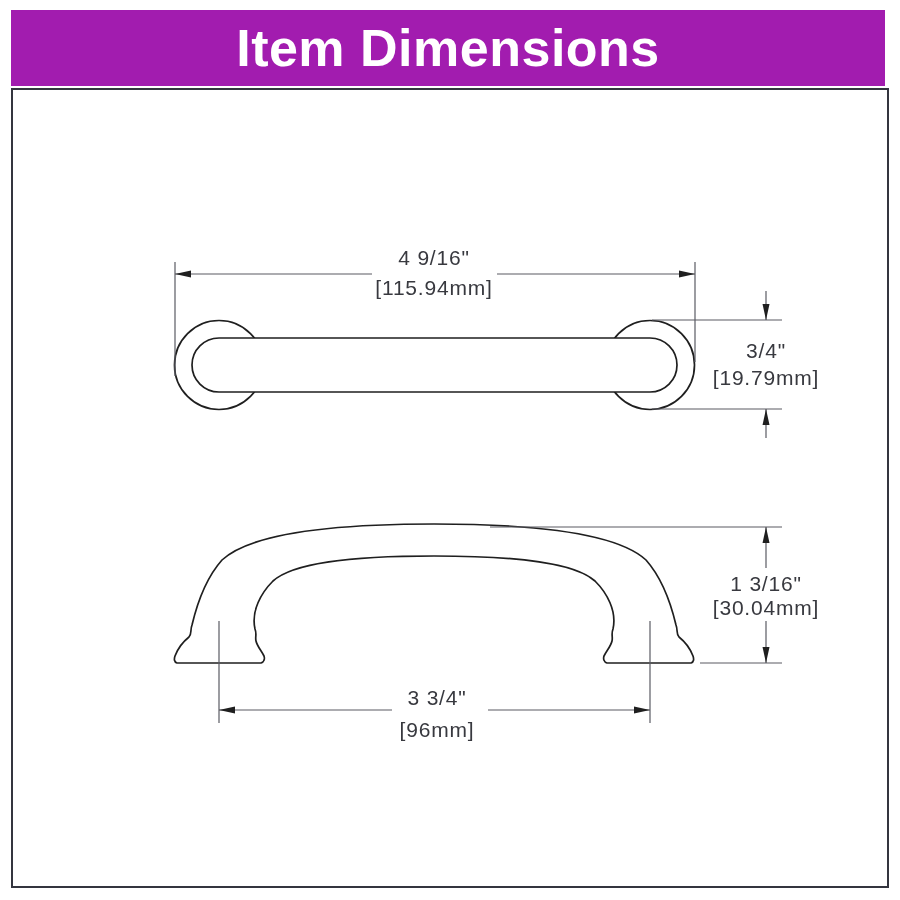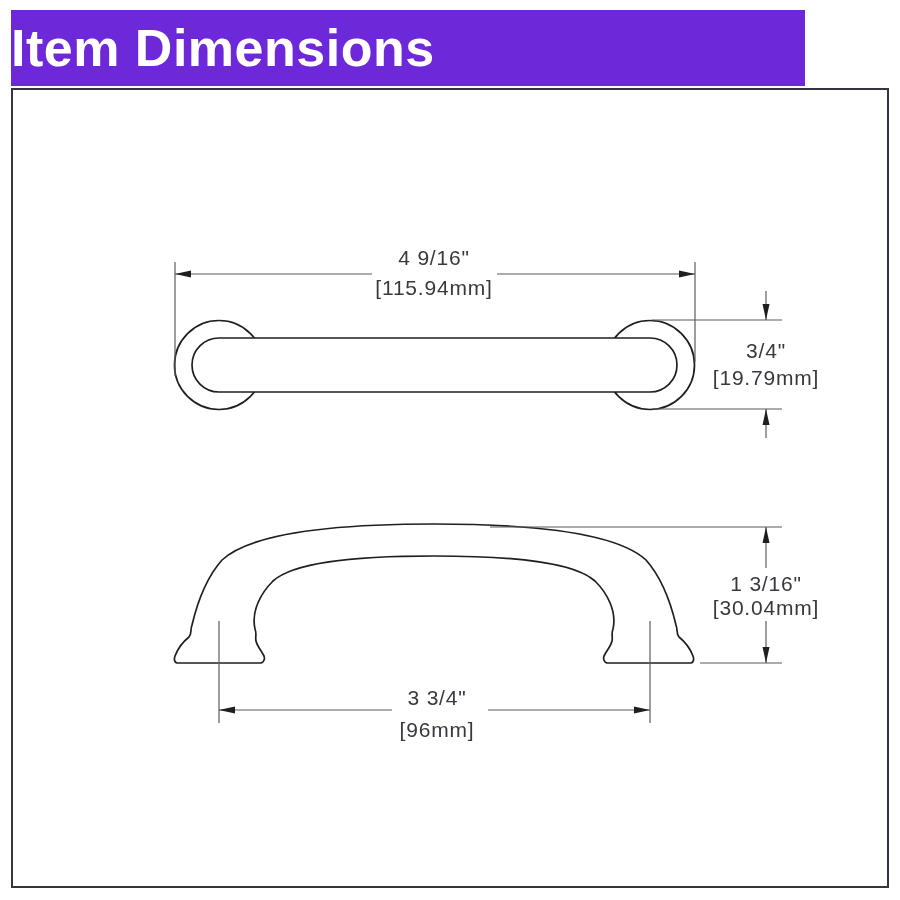--- a/index.html
+++ b/index.html
@@ -1,20 +1,20 @@
 <!DOCTYPE html>
 <html><head>
 <meta charset="utf-8">
 <style>
   html,body{margin:0;padding:0;background:#ffffff;}
   body{width:900px;height:900px;position:relative;font-family:"Liberation Sans",sans-serif;overflow:hidden;}
 
   .banner{
-    position:absolute;left:11px;top:10px;width:794px;height:76px;
-    background:#6d28d9;display:flex;align-items:center;
+    position:absolute;left:11px;top:10px;width:874px;height:76px;
+    background:#a21caf;display:flex;align-items:center;justify-content:center;
     box-sizing:border-box;
   }
   .banner .title{
     color:#ffffff;font-size:52px;font-weight:bold;letter-spacing:.5px;
     font-family:"Liberation Sans",sans-serif;white-space:nowrap;
   }
 
   .content-box{
     position:absolute;left:11px;top:88px;width:878px;height:800px;
     background:#ffffff;border:2px solid #34353f;box-sizing:border-box;

